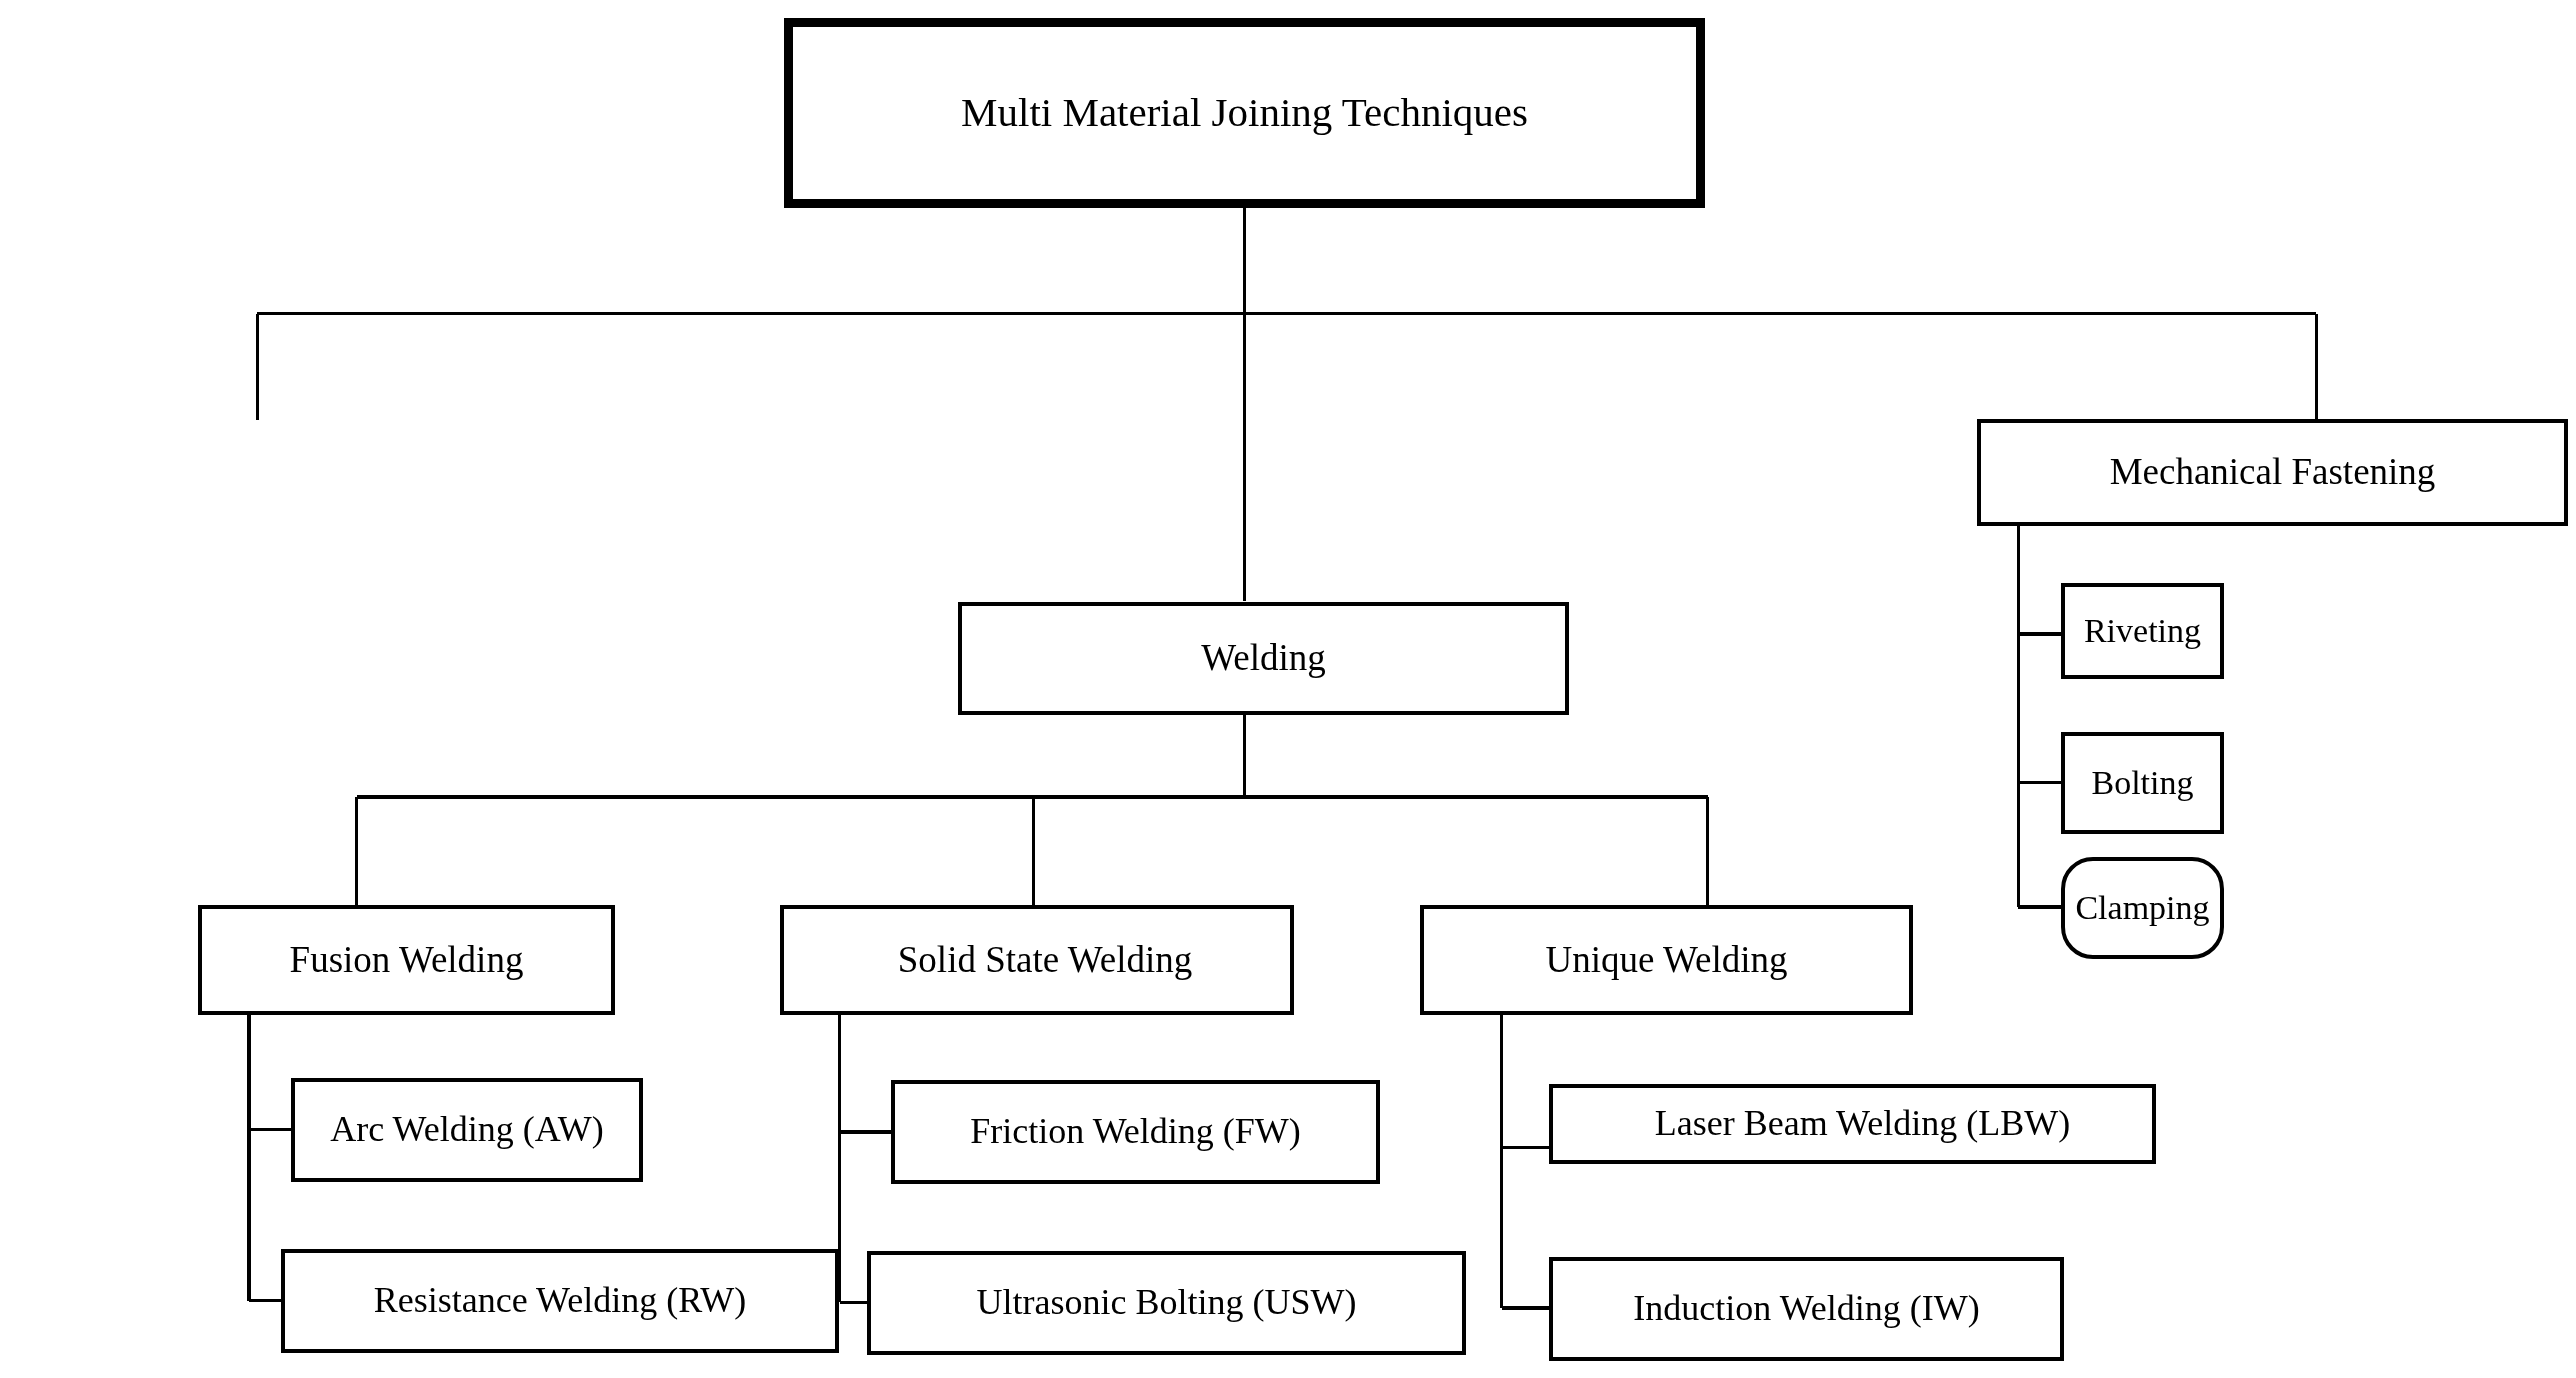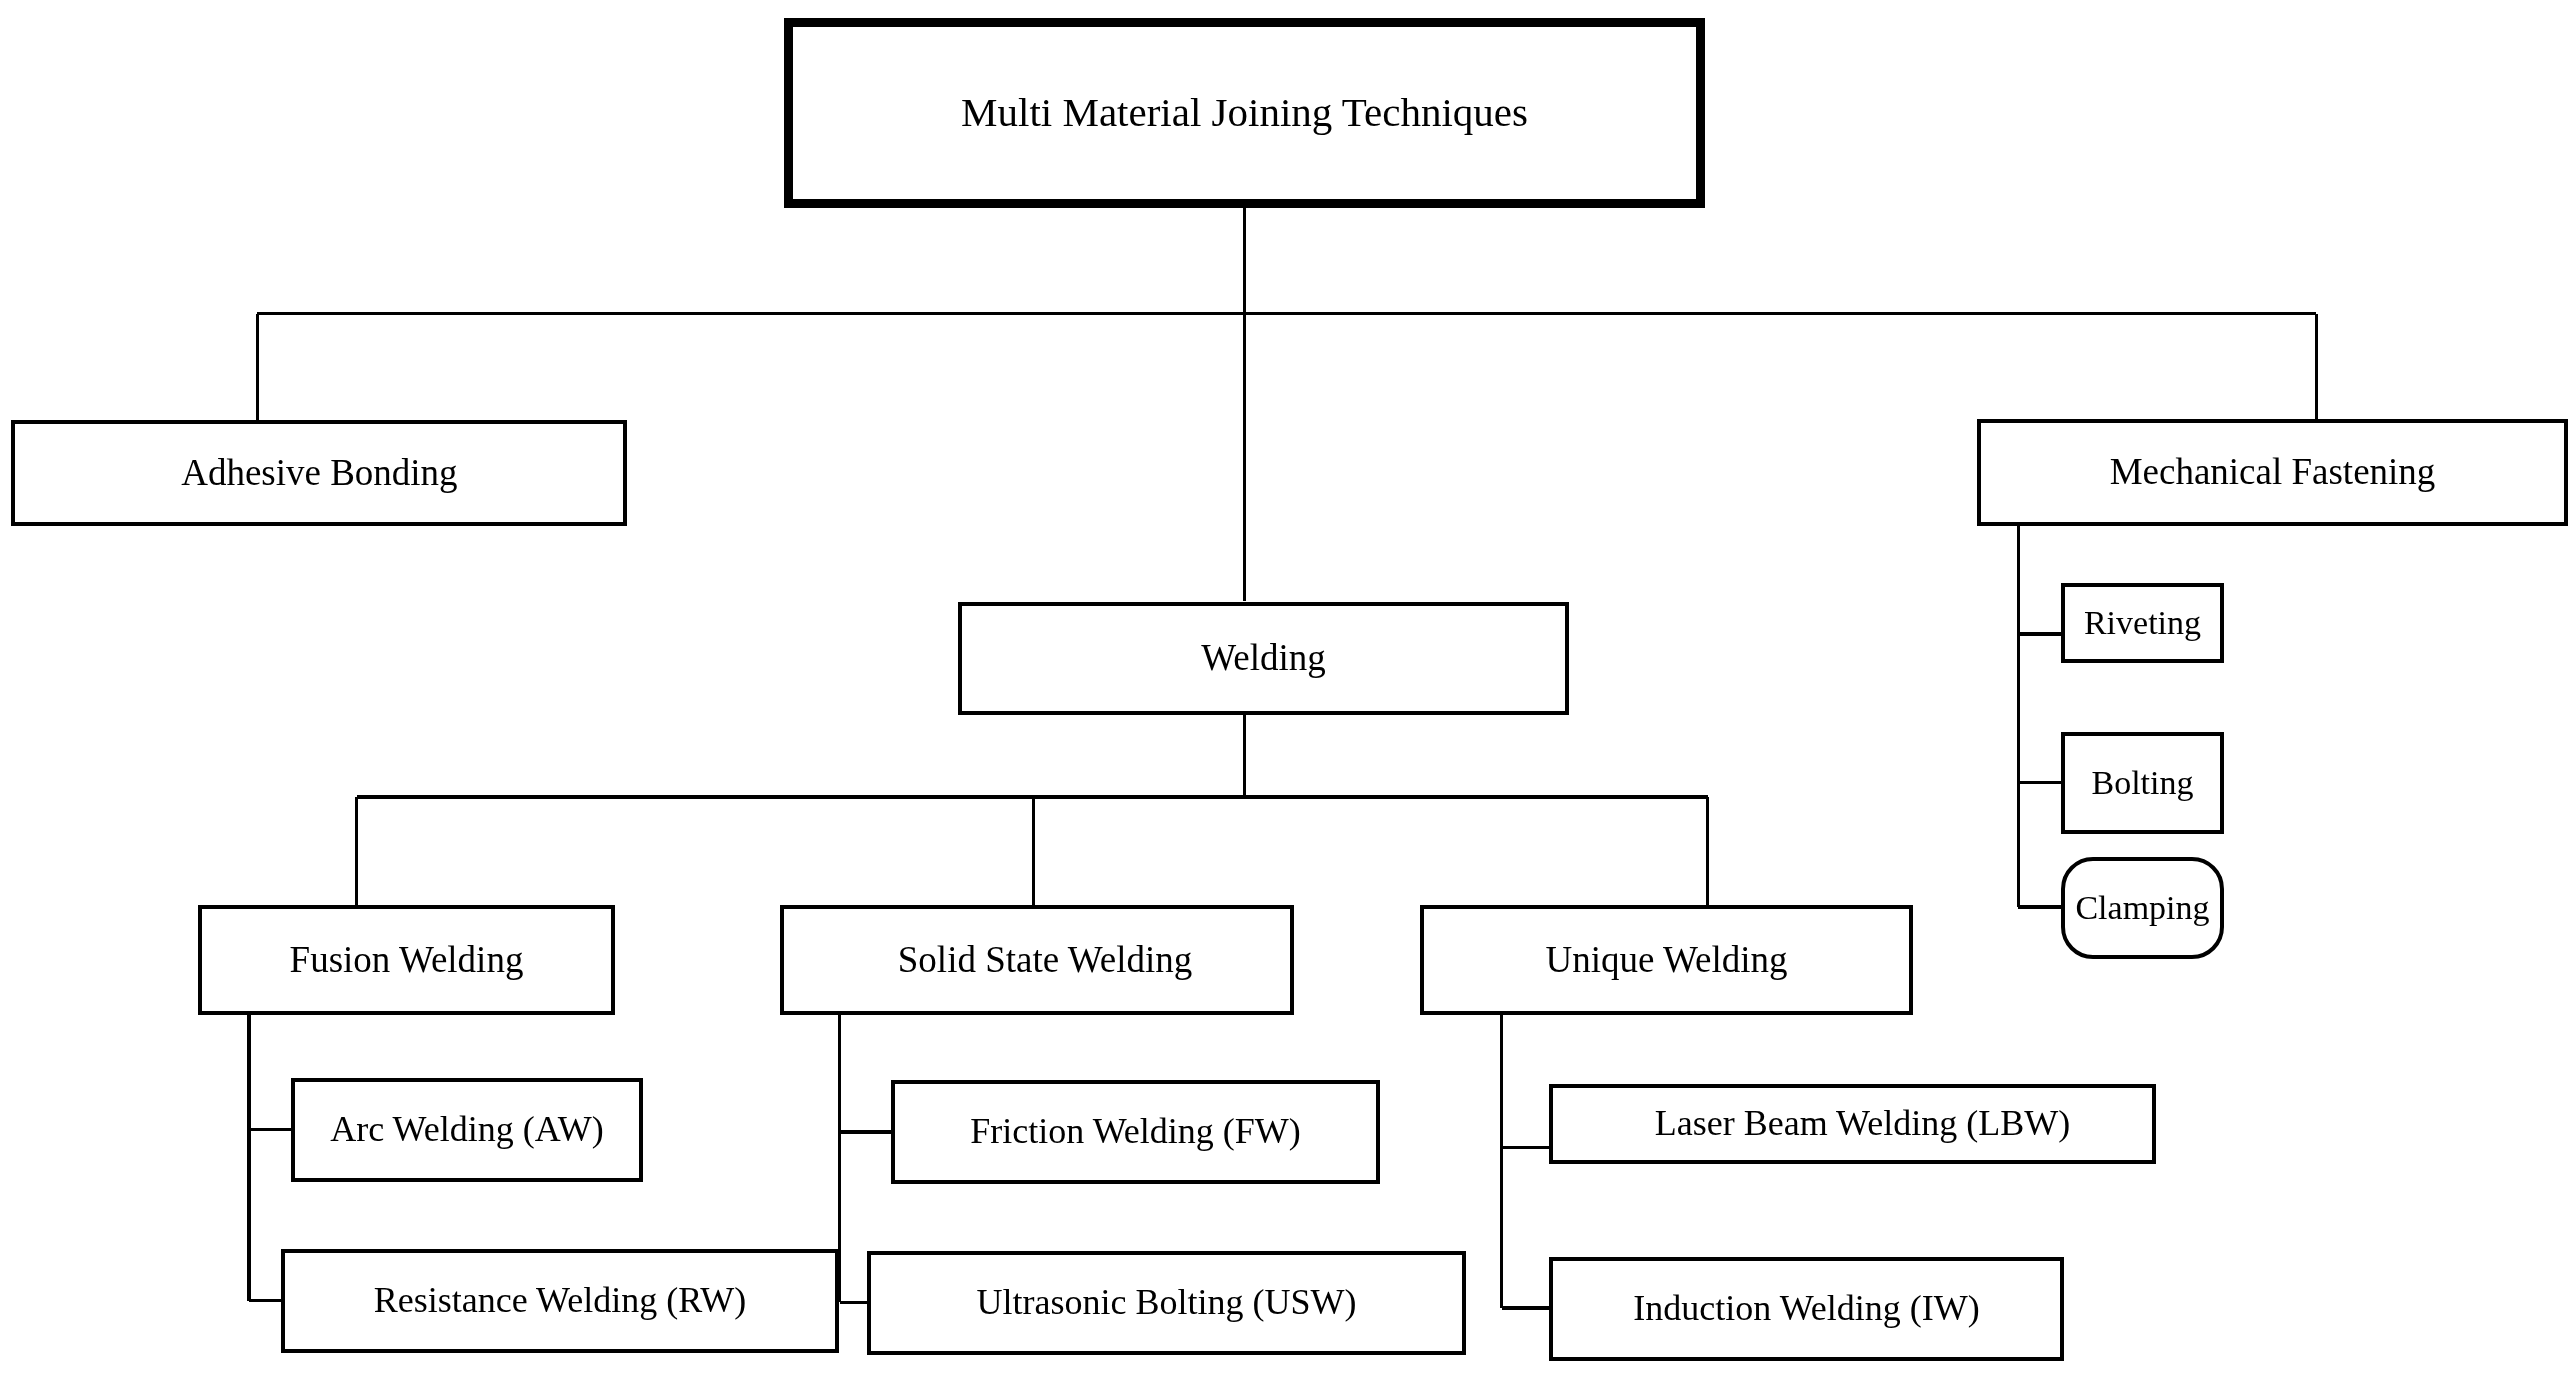--- a/index.html
+++ b/index.html
@@ -84,33 +84,30 @@
       <line x1="1842" y1="1245" x2="1842" y2="1605"></line>
       <line x1="1842" y1="1408" x2="1900" y2="1408"></line>
       <line x1="1842" y1="1605" x2="1900" y2="1605"></line>
     </g>
   </svg>
 
   <div class="node root" style="left:784px; top:18px; width:921px; height:190px; font-size:41px;">
     <span class="lbl">Multi Material Joining Techniques</span>
   </div>
 
-  <div class="node" style="left:11.4px; top:420px; width:616px; height:106px; font-size:37px; border-width:4.9px;">
-    <span class="lbl">Adhesive Bonding</span>
-  </div>
 
   <div class="node" style="left:1977px; top:419px; width:591px; height:107px; font-size:37px; border-width:4.9px;">
     <span class="lbl">Mechanical Fastening</span>
   </div>
 
   <div class="node" style="left:958px; top:602px; width:611px; height:113px; font-size:37px; border-width:4.9px;">
     <span class="lbl">Welding</span>
   </div>
 
-  <div class="node" style="left:2061px; top:583px; width:163px; height:80px; font-size:34px; border-width:4.1px;">
+  <div class="node" style="left:2061px; top:583px; width:163px; height:96px; font-size:34px; border-width:4.1px;">
     <span class="lbl">Riveting</span>
   </div>
 
   <div class="node" style="left:2061px; top:732px; width:163px; height:102px; font-size:34px; border-width:4.1px;">
     <span class="lbl">Bolting</span>
   </div>
 
   <div class="node" style="left:2061px; top:857px; width:163px; height:102px; font-size:34px; border-width:4.1px;border-radius:32px;">
     <span class="lbl">Clamping</span>
   </div>

